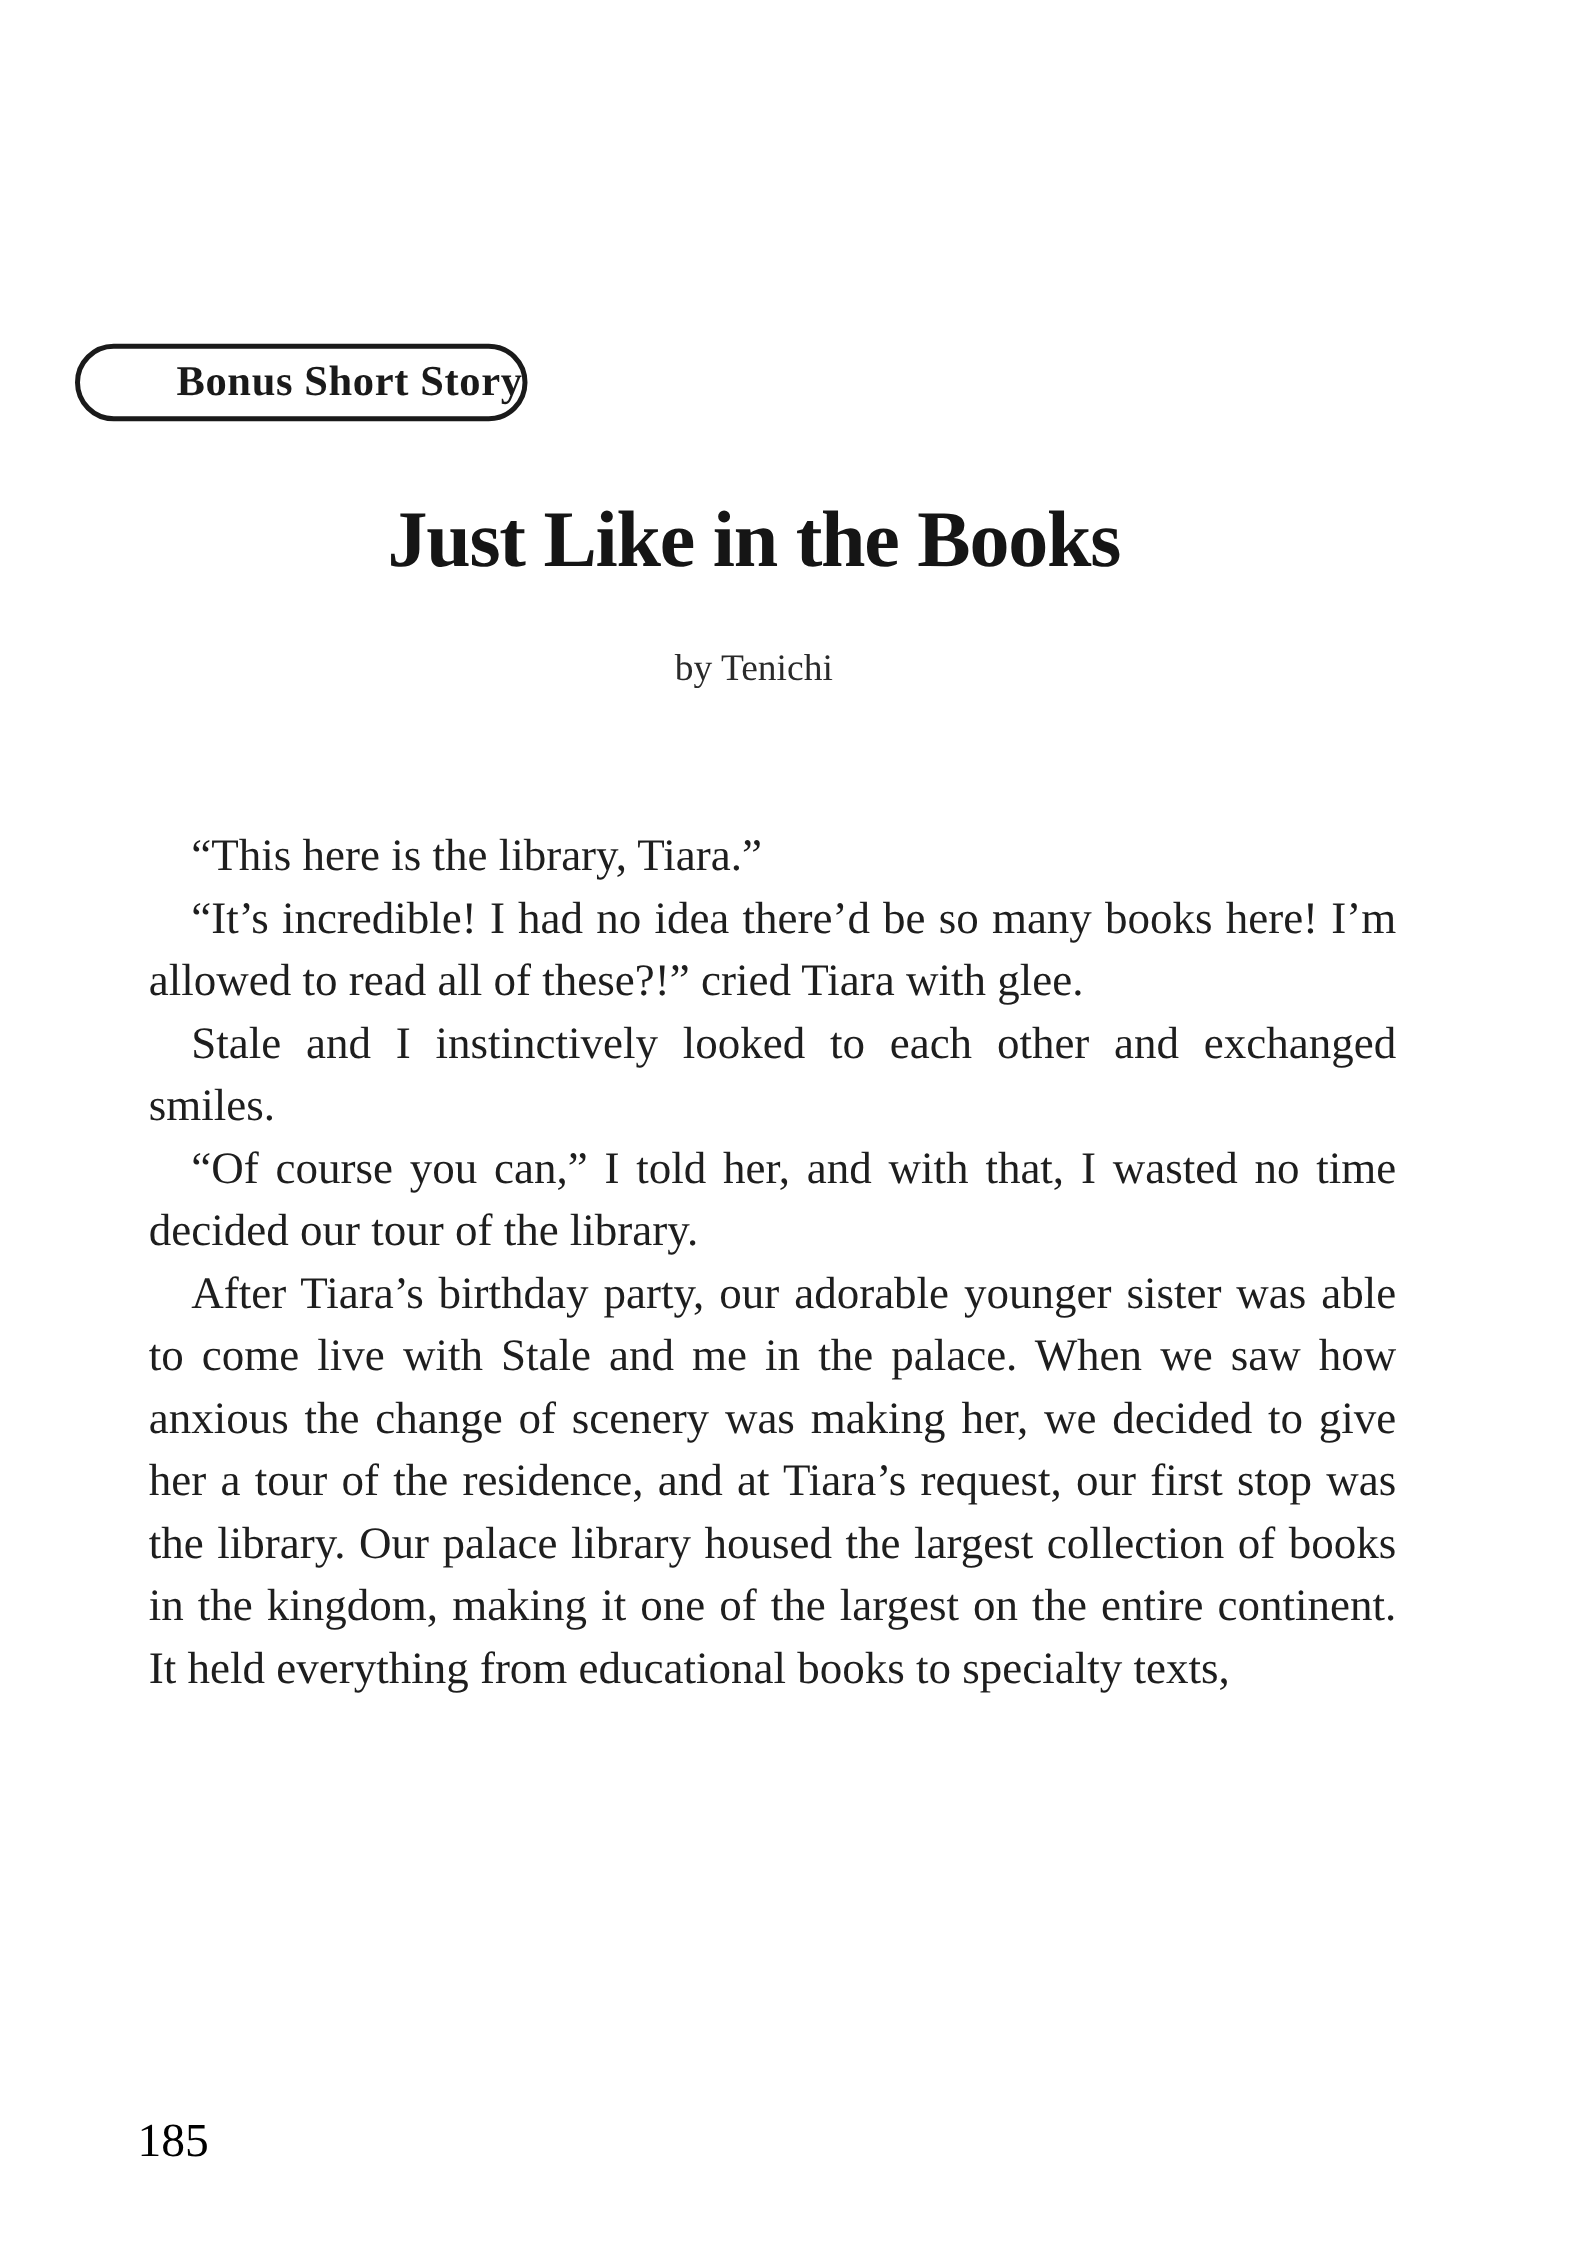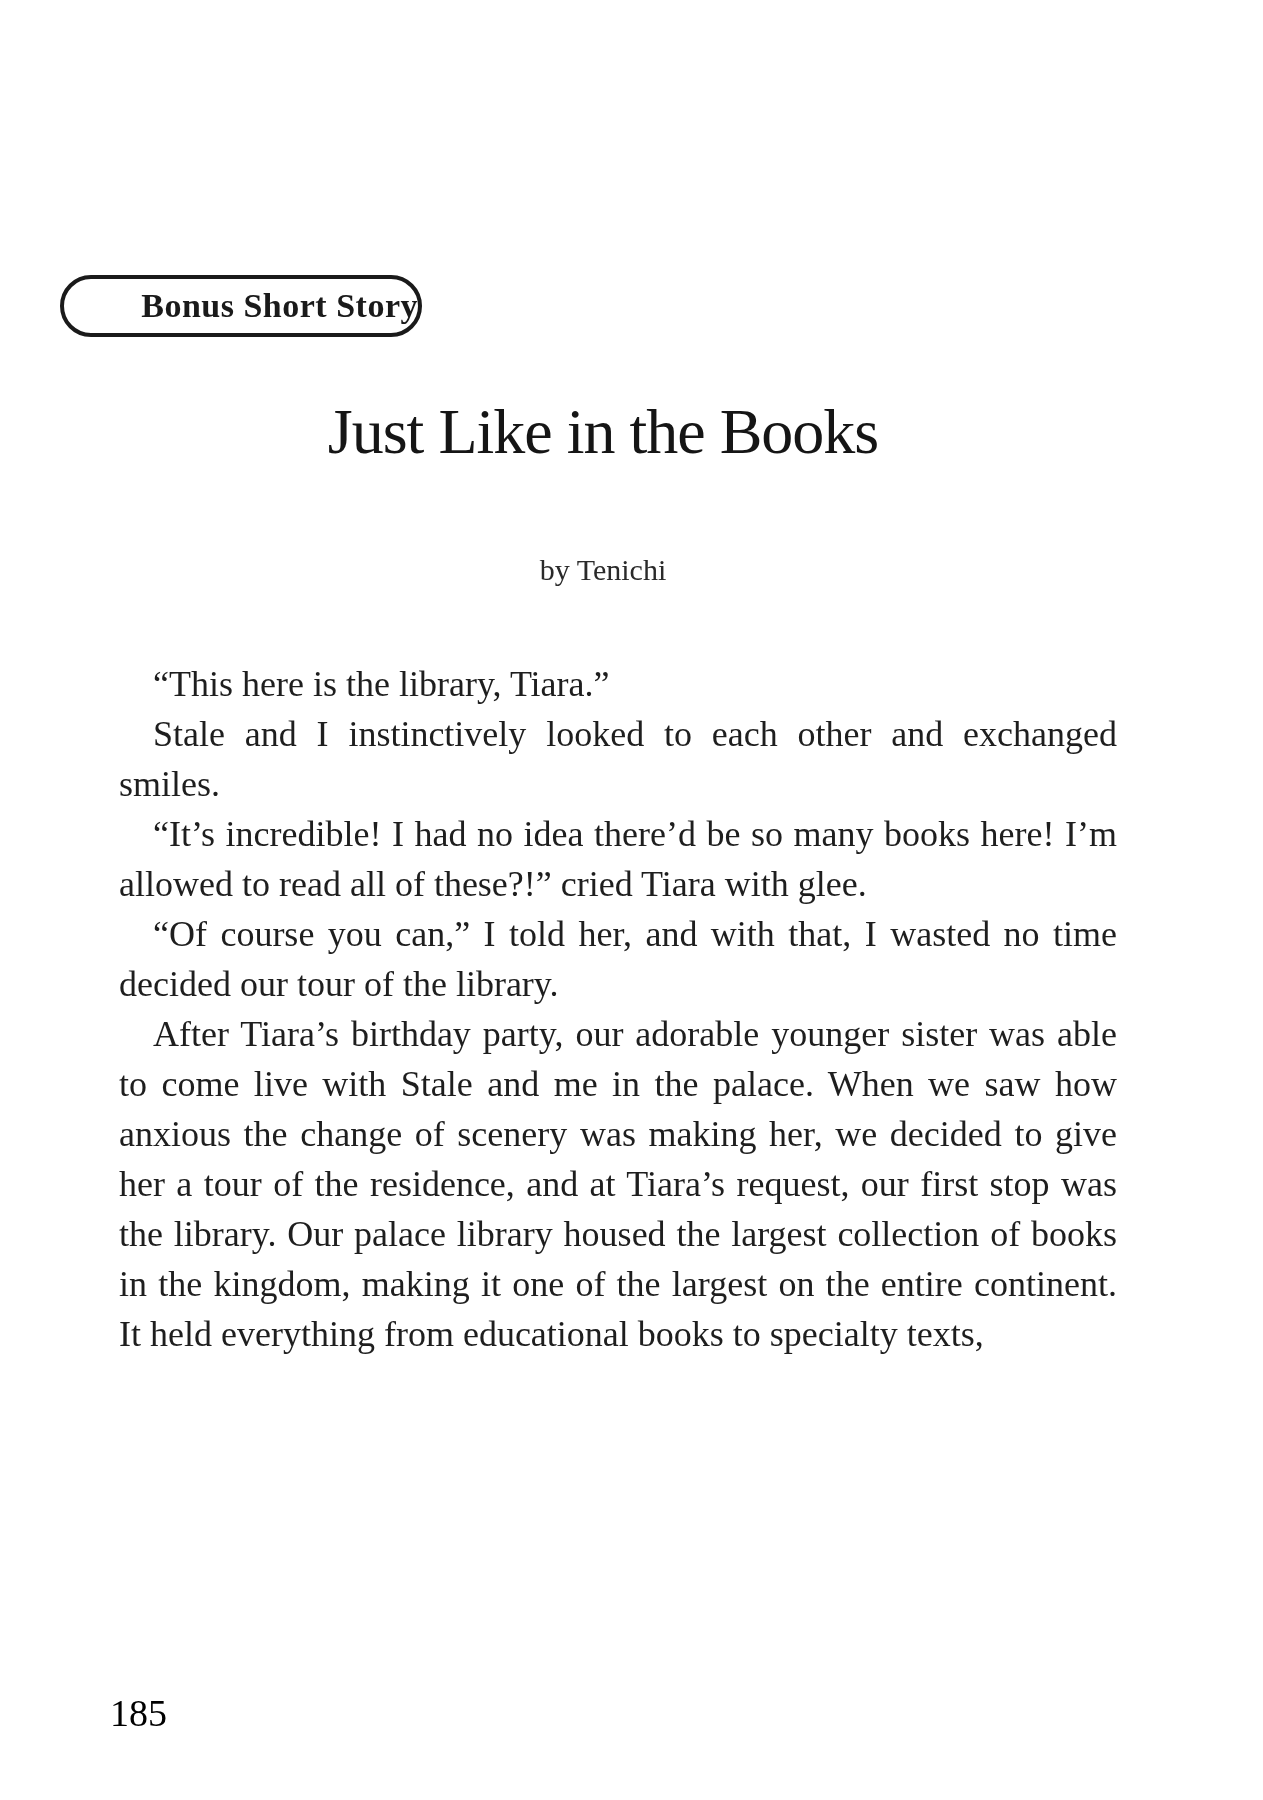--- a/index.html
+++ b/index.html
@@ -37,35 +37,34 @@
     white-space: nowrap;
   }
   .title {
     position: absolute;
     left: 104px;
     top: 400px;
     width: 998px;
     text-align: center;
     font-size: 64px;
     line-height: 64px;
-    font-weight: normal;
+    font-weight: bold;
     letter-spacing: -1px;
     color: #151515;
     white-space: nowrap;
   }
   .byline {
     position: absolute;
     left: 104px;
     top: 518px;
     width: 998px;
     text-align: center;
     font-size: 30px;
     line-height: 34px;
     color: #2a2a2a;
-    margin-top: 35px;
   }
   .body-text {
     position: absolute;
     left: 119px;
     top: 659px;
     width: 998px;
     font-size: 36px;
     line-height: 50px;
     text-align: justify;
     color: #1e1e1e;
@@ -92,21 +91,21 @@
   <div class="badge">
     <span class="badge-label">Bonus Short Story</span>
   </div>
 
   <div class="title">Just Like in the Books</div>
 
   <div class="byline">by Tenichi</div>
 
   <div class="body-text">
     <p>“This here is the library, Tiara.”</p>
+    <p>“It’s incredible! I had no idea there’d be so many books here! I’m allowed to read all of these?!” cried Tiara with glee.</p>
     <p>Stale and I instinctively looked to each other and exchanged smiles.</p>
-    <p>“It’s incredible! I had no idea there’d be so many books here! I’m allowed to read all of these?!” cried Tiara with glee.</p>
     <p>“Of course you can,” I told her, and with that, I wasted no time decided our tour of the library.</p>
     <p>After Tiara’s birthday party, our adorable younger sister was able to come live with Stale and me in the palace. When we saw how anxious the change of scenery was making her, we decided to give her a tour of the residence, and at Tiara’s request, our first stop was the library. Our palace library housed the largest collection of books in the kingdom, making it one of the largest on the entire continent. It held everything from educational books to specialty texts,</p>
   </div>
 
   <div class="page-number">185</div>
 
 </div>
 
 </body></html>

